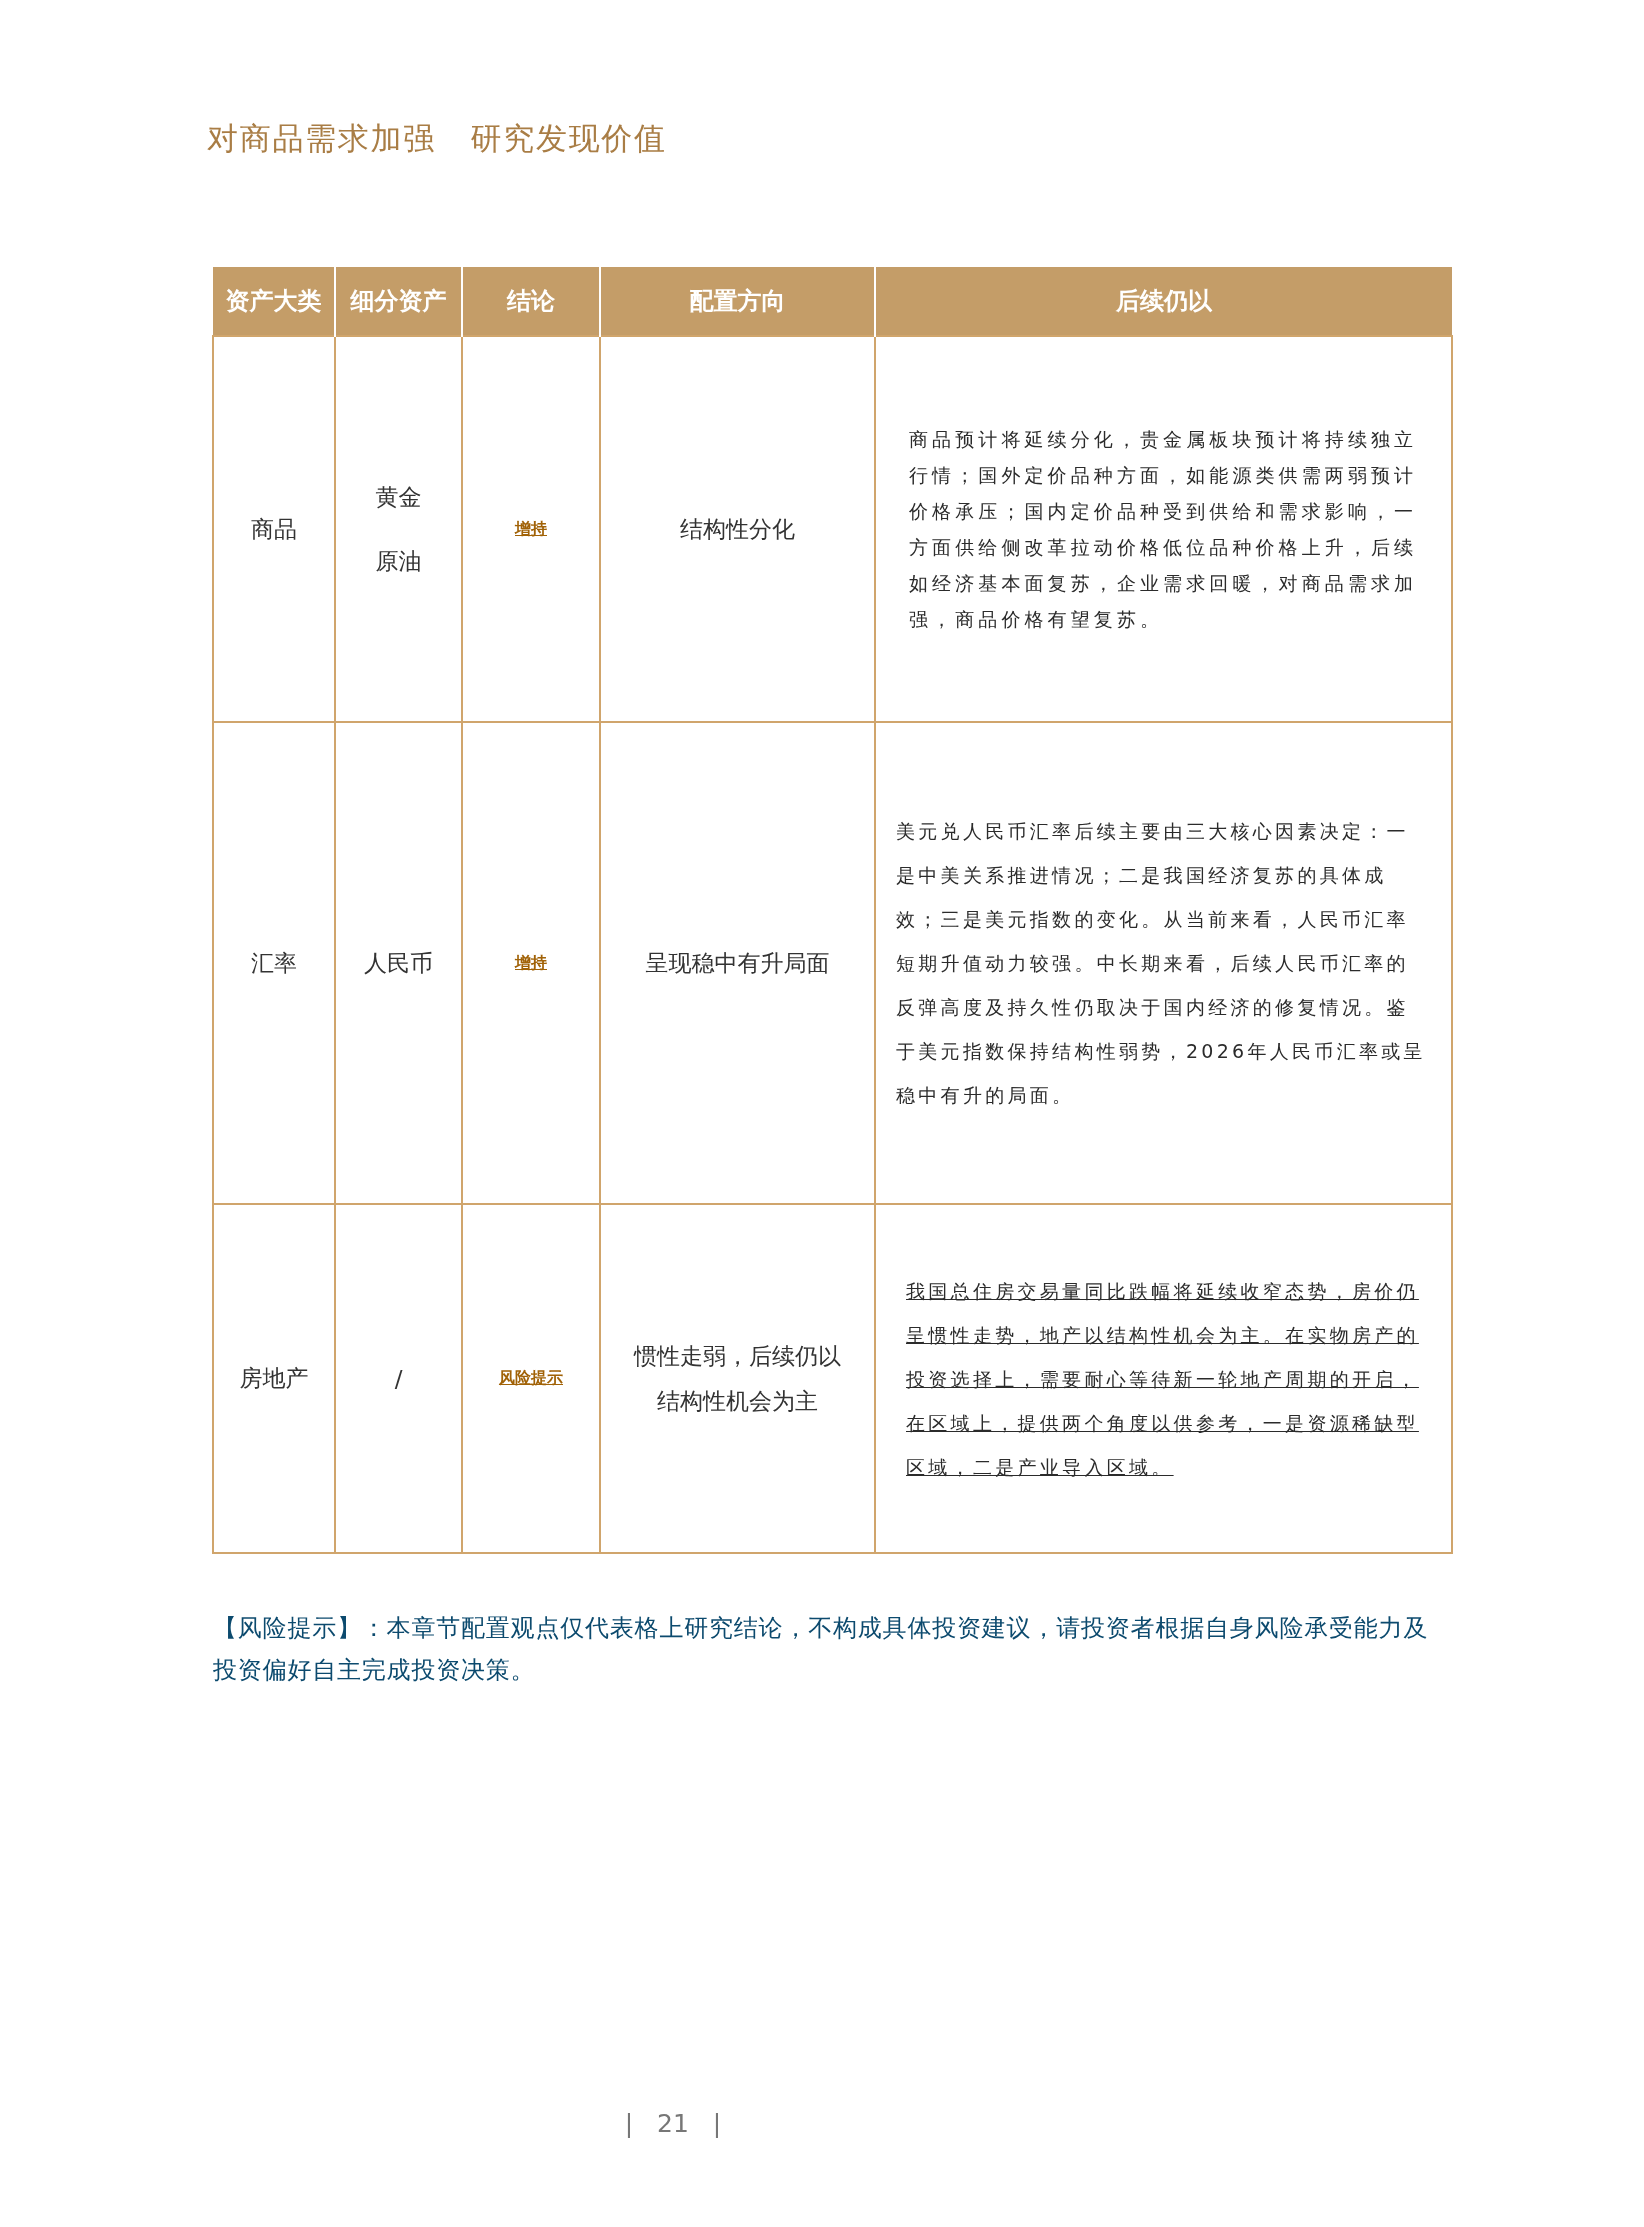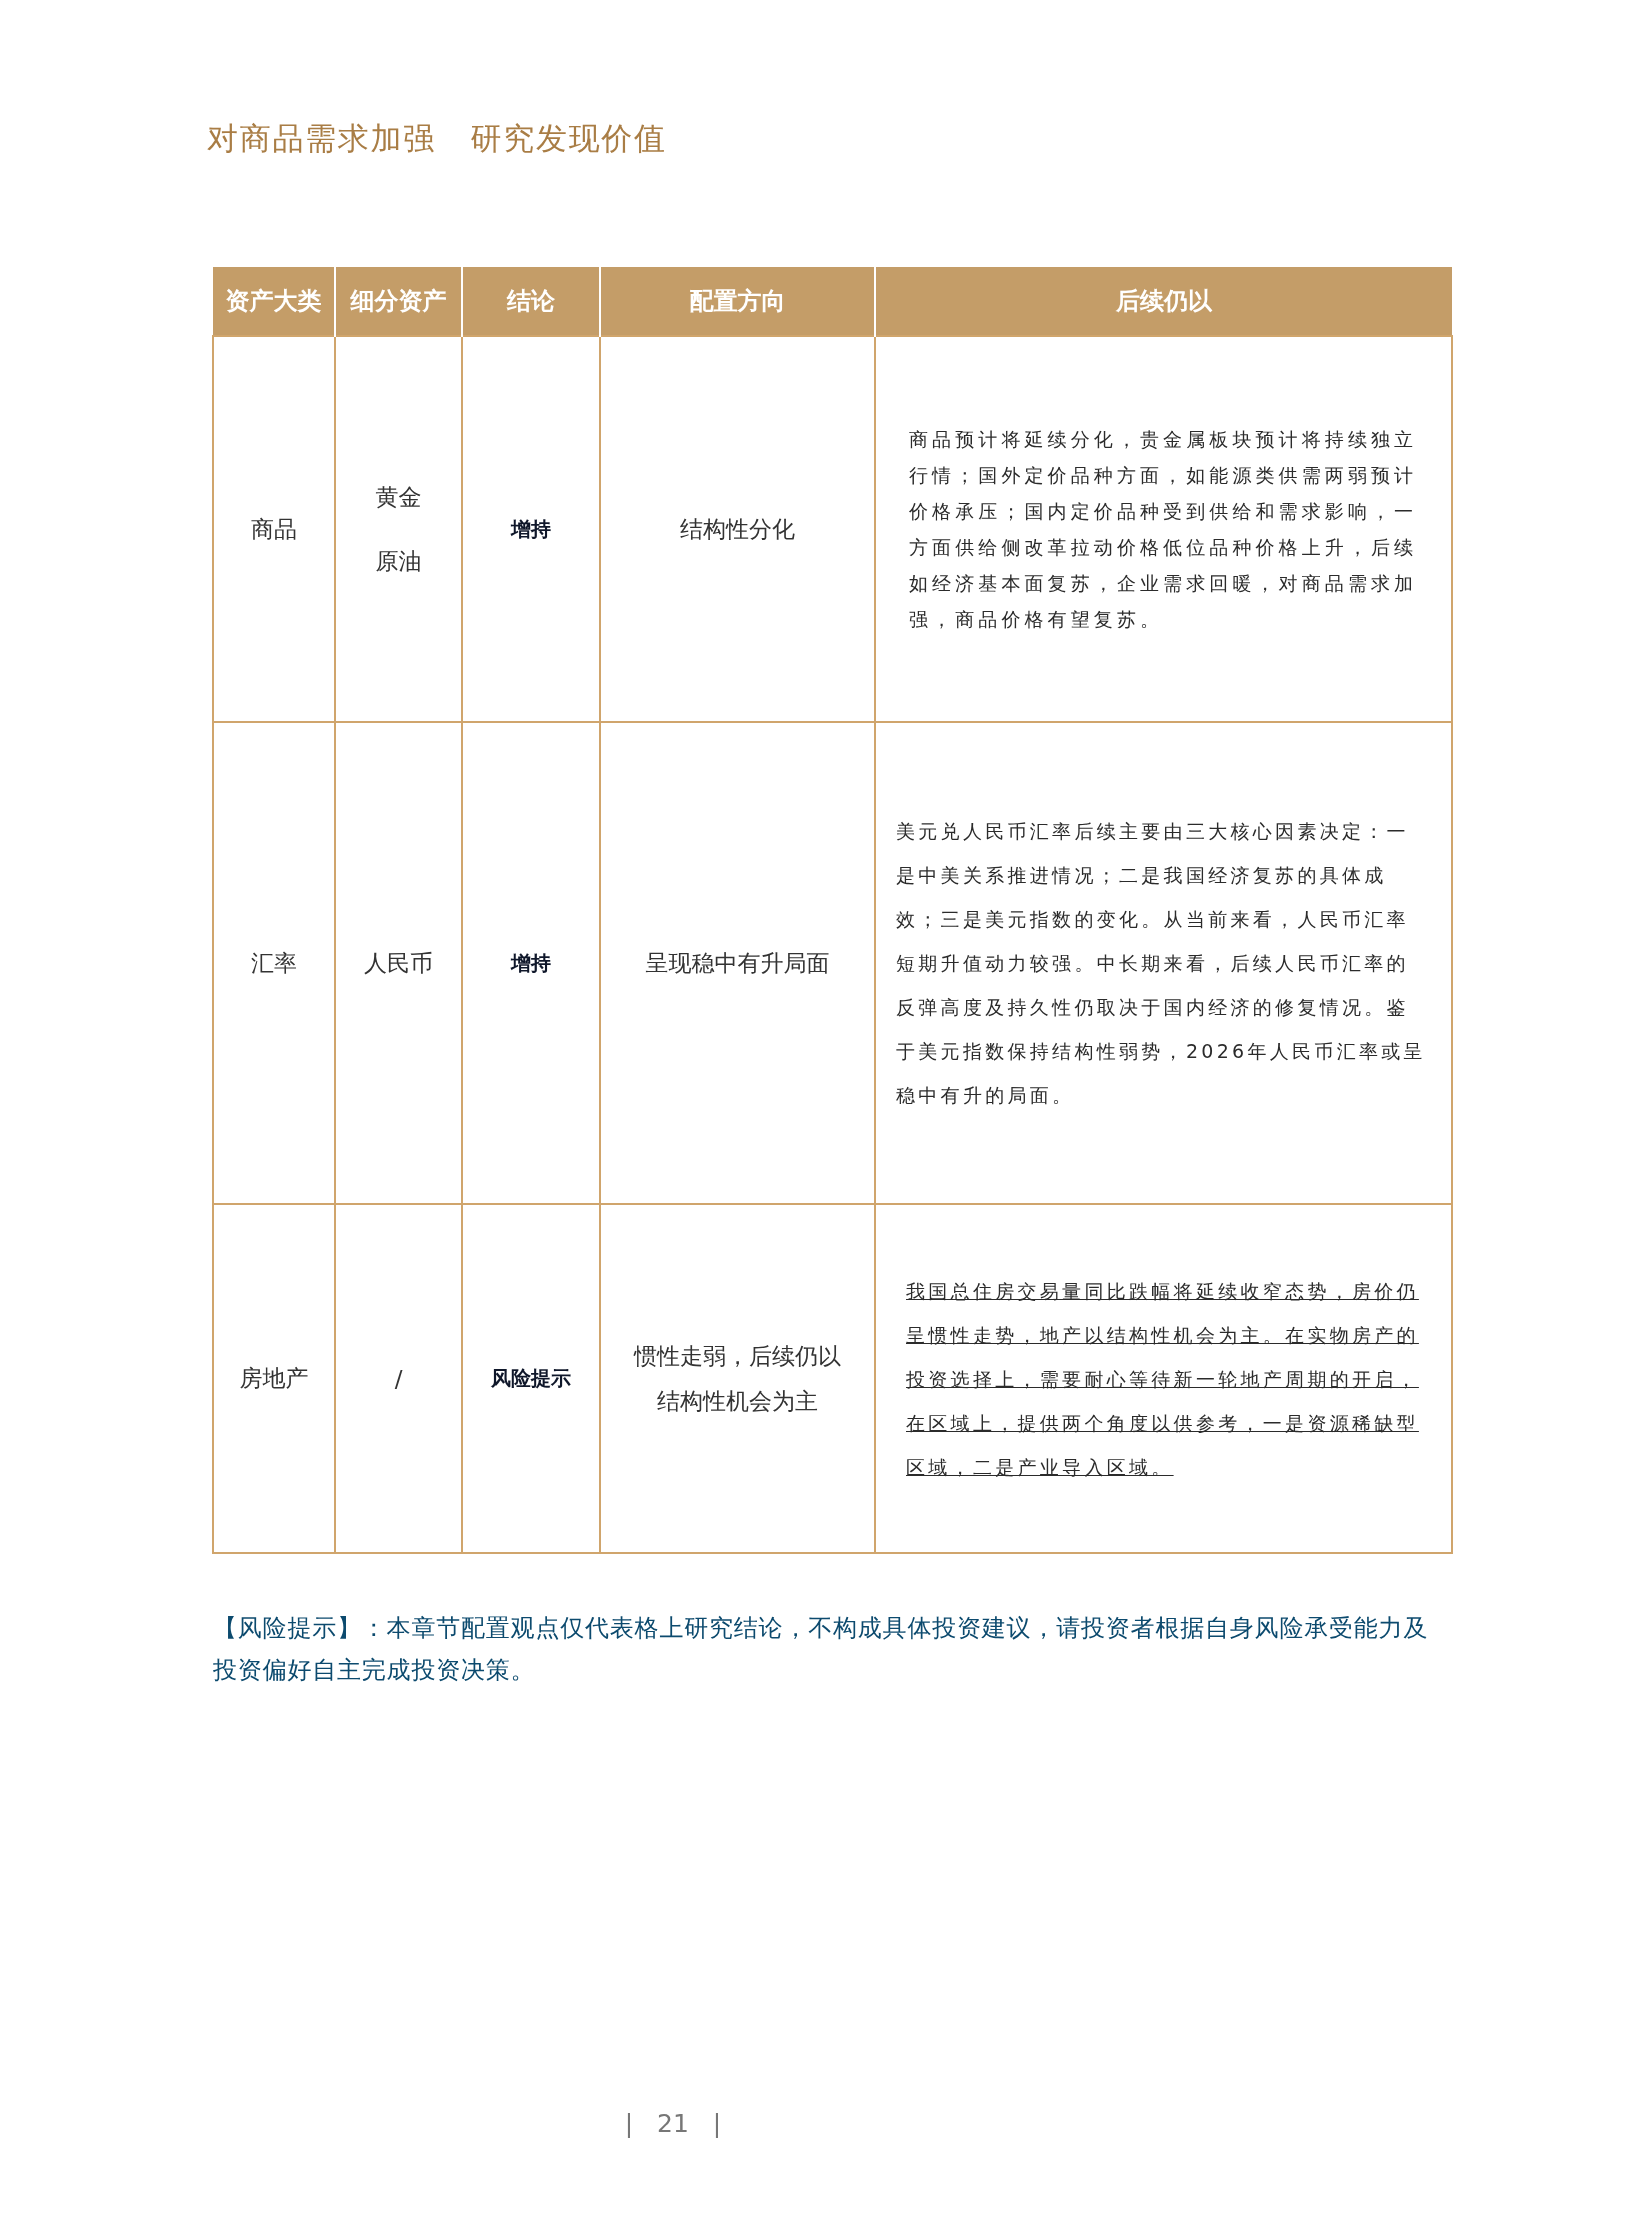--- a/index.html
+++ b/index.html
@@ -9,21 +9,21 @@
                  color: #a97d45; letter-spacing: 1.7px; white-space: pre; }
   .alloc-table { position: absolute; left: 212px; top: 267px; width: 1240px;
                  border-collapse: collapse; table-layout: fixed; }
   .alloc-table th { background: #c49d68; color: #ffffff; font-weight: bold; font-size: 24px;
                     height: 68px; padding: 0; text-align: center; border-left: 2.5px solid #ffffff;
                     border-right: 2.5px solid #ffffff; }
   .alloc-table th:first-child { border-left: none; }
   .alloc-table th:last-child { border-right: none; }
   .alloc-table td { border: 2.5px solid #d0a56c; text-align: center; vertical-align: middle;
                     font-size: 23px; color: #333333; padding: 0; }
-  .alloc-table td.conclusion { font-weight: bold; color: #0f172a; font-size: 20px; }
+  .alloc-table td.conclusion { font-weight: bold; color: #a16207; font-size: 16px; text-decoration: underline; }
   .alloc-table td.opportunity { text-align: left; font-size: 19px; color: #2b2b2b; }
   .sub-list div { line-height: 64px; }
   .direction-multi { line-height: 45px; }
   .opp-r1 { padding: 0 30px 0 33px !important; line-height: 36px; letter-spacing: 4.1px; }
   .opp-r2 { padding: 0 21.5px 0 20px !important; line-height: 44px; letter-spacing: 3.3px; }
   .opp-r3 { padding: 0 21.5px 0 30px !important; line-height: 44px; letter-spacing: 3.3px; text-decoration: underline; }
   .risk-note { position: absolute; left: 213px; top: 1607px; width: 1232px; font-size: 24px;
                line-height: 42px; color: #0c4a6e; letter-spacing: 0.8px; }
   .page-number { position: absolute; left: 0; width: 1346px; top: 2109px; text-align: center;
                  font-size: 25px; color: #777777; white-space: pre; }

